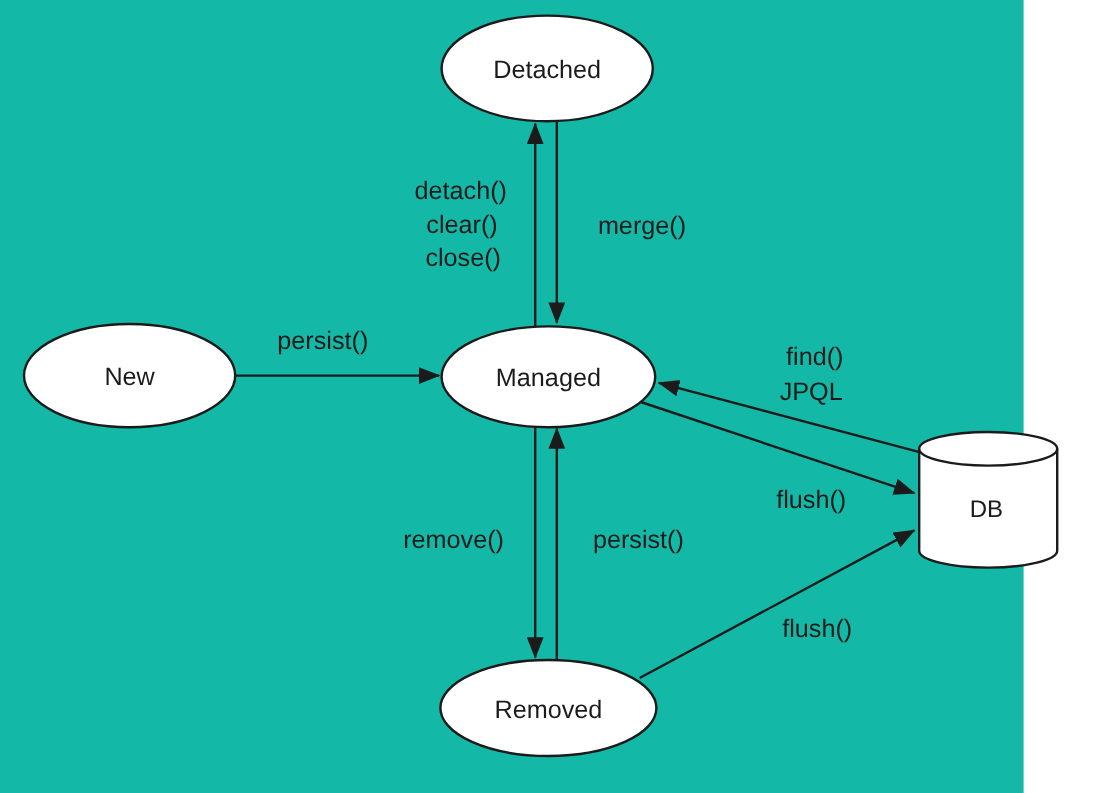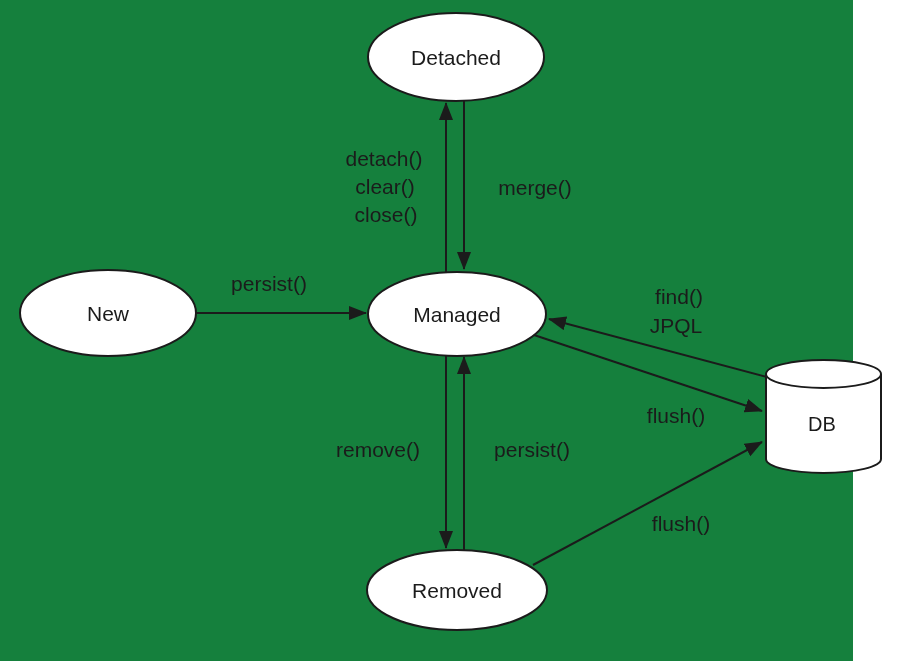--- a/index.html
+++ b/index.html
@@ -8,21 +8,21 @@
     background: #ffffff;
   }
   body {
     width: 921px;
     height: 661px;
     overflow: hidden;
   }
   .diagram-wrap {
     width: 853px;
     height: 661px;
-    background: #15803d;
+    background: #14b8a6;
   }
   svg {
     display: block;
   }
   .node-shape {
     fill: #ffffff;
     stroke: #1b1b1b;
     stroke-width: 2;
   }
   .edge-line {

